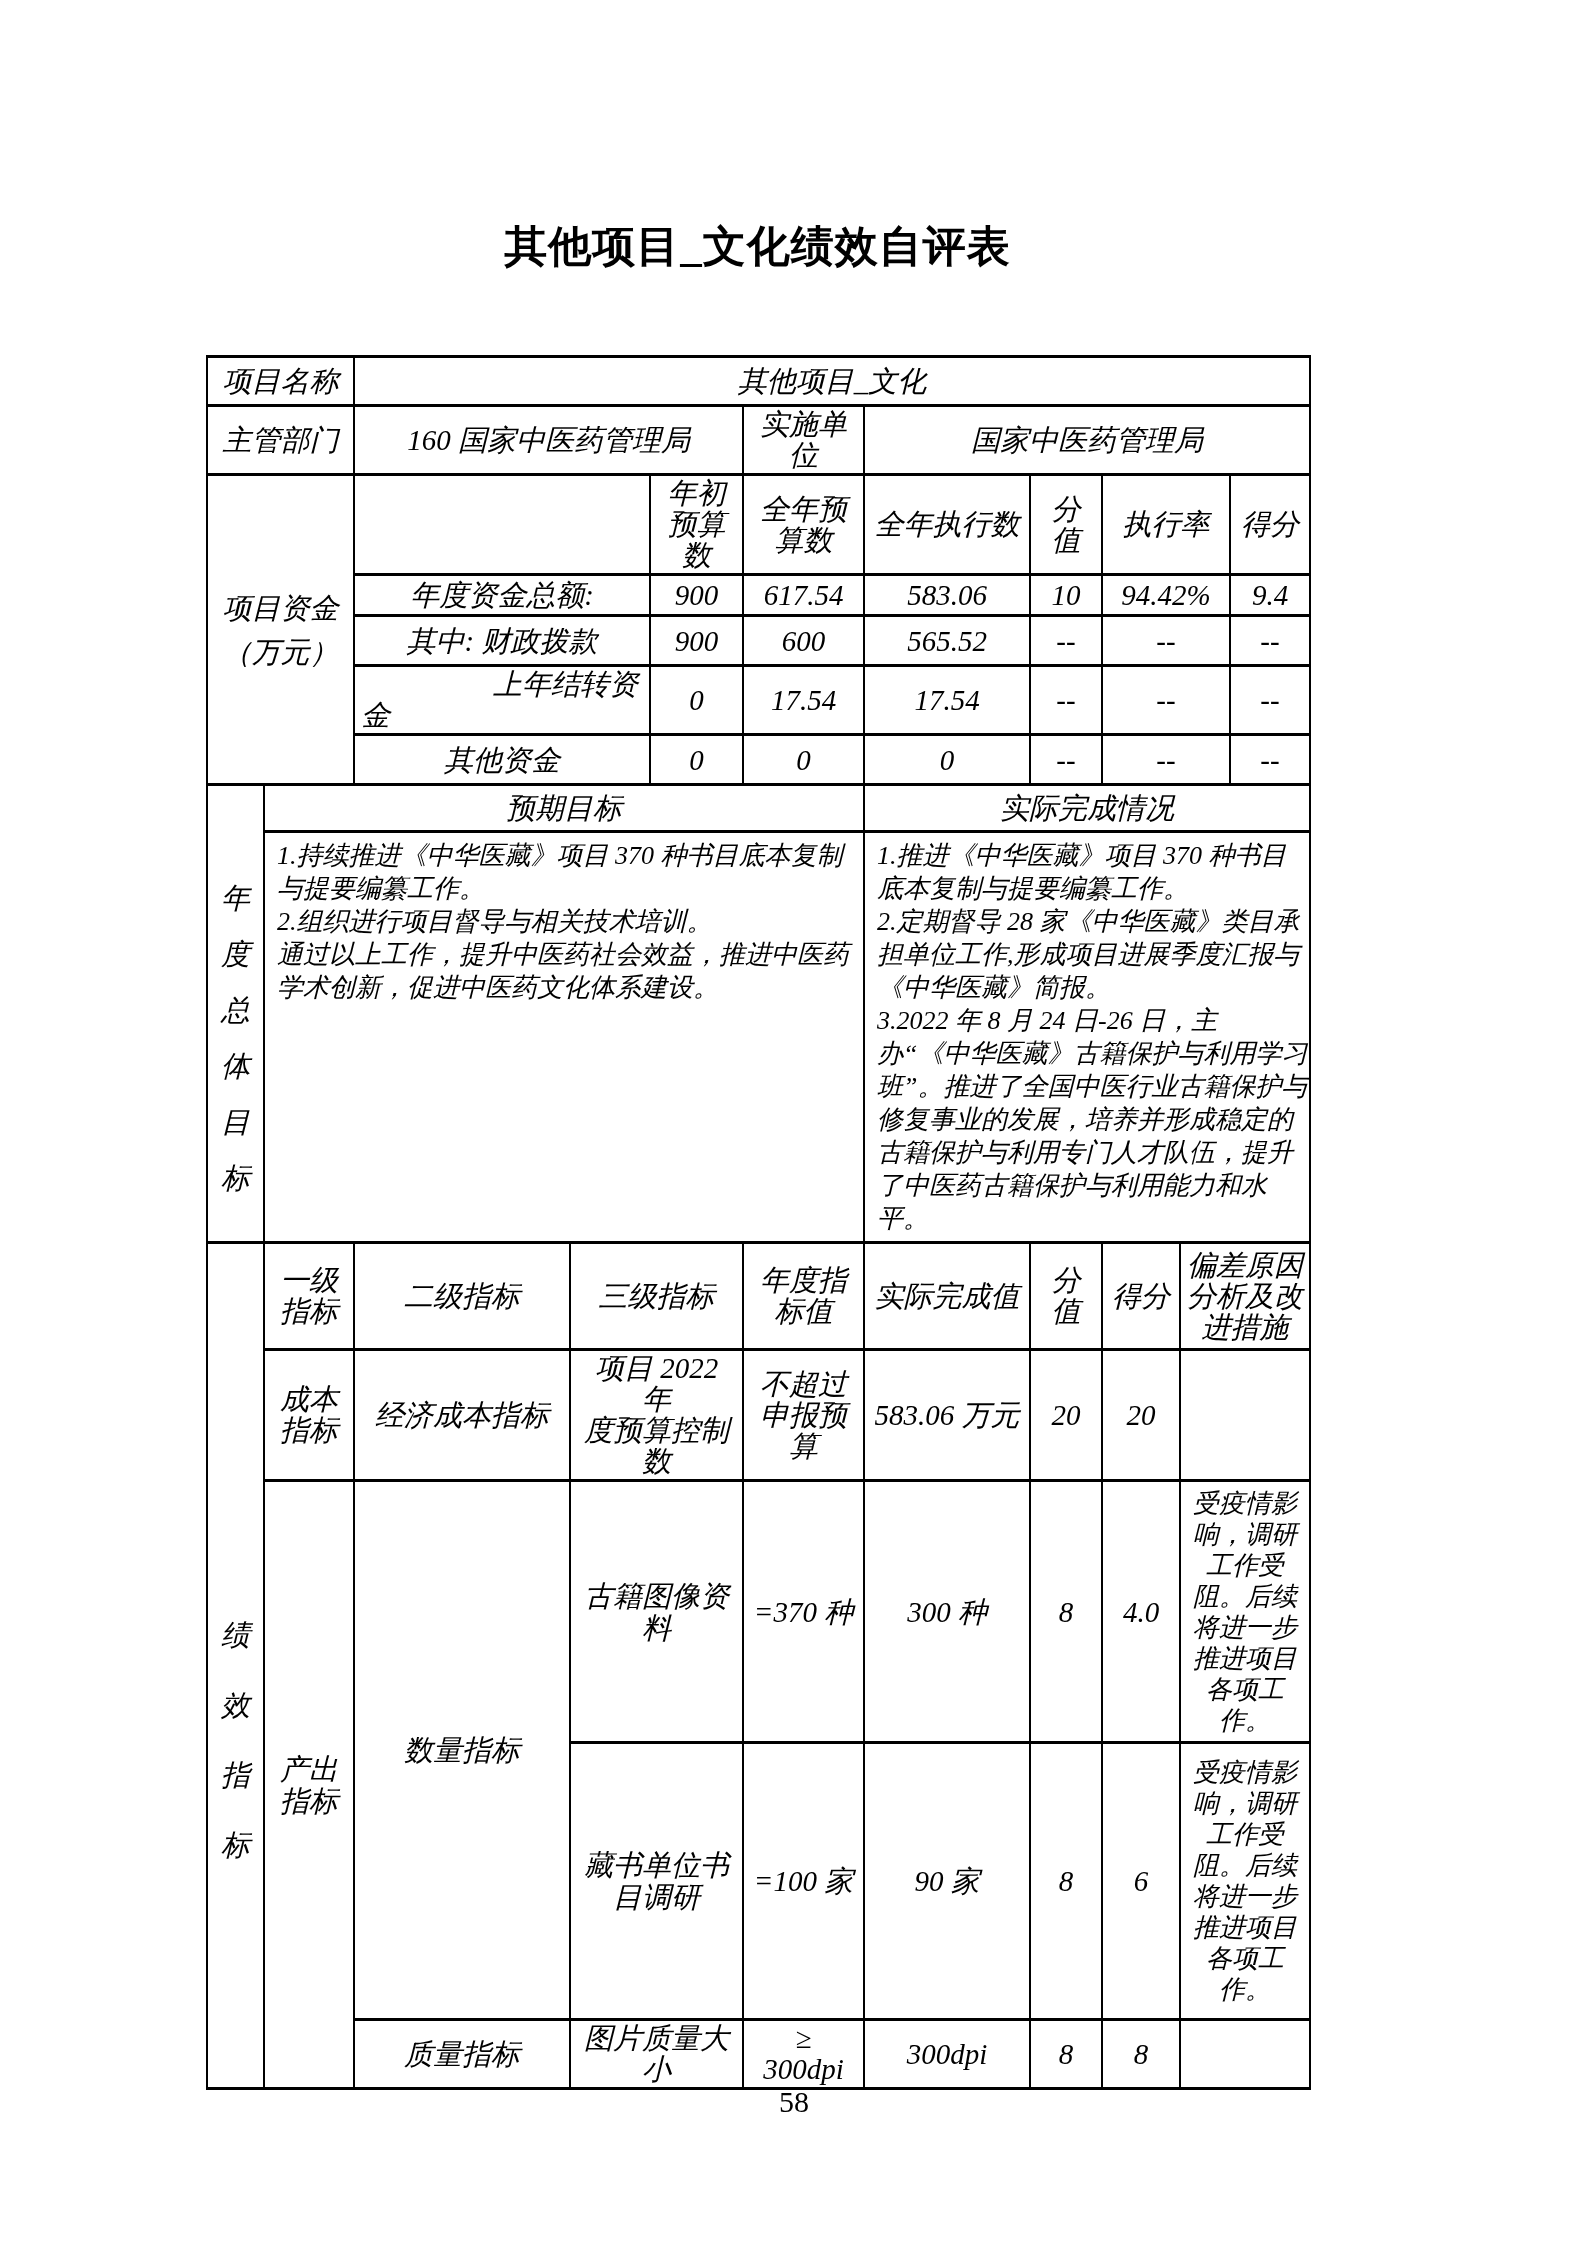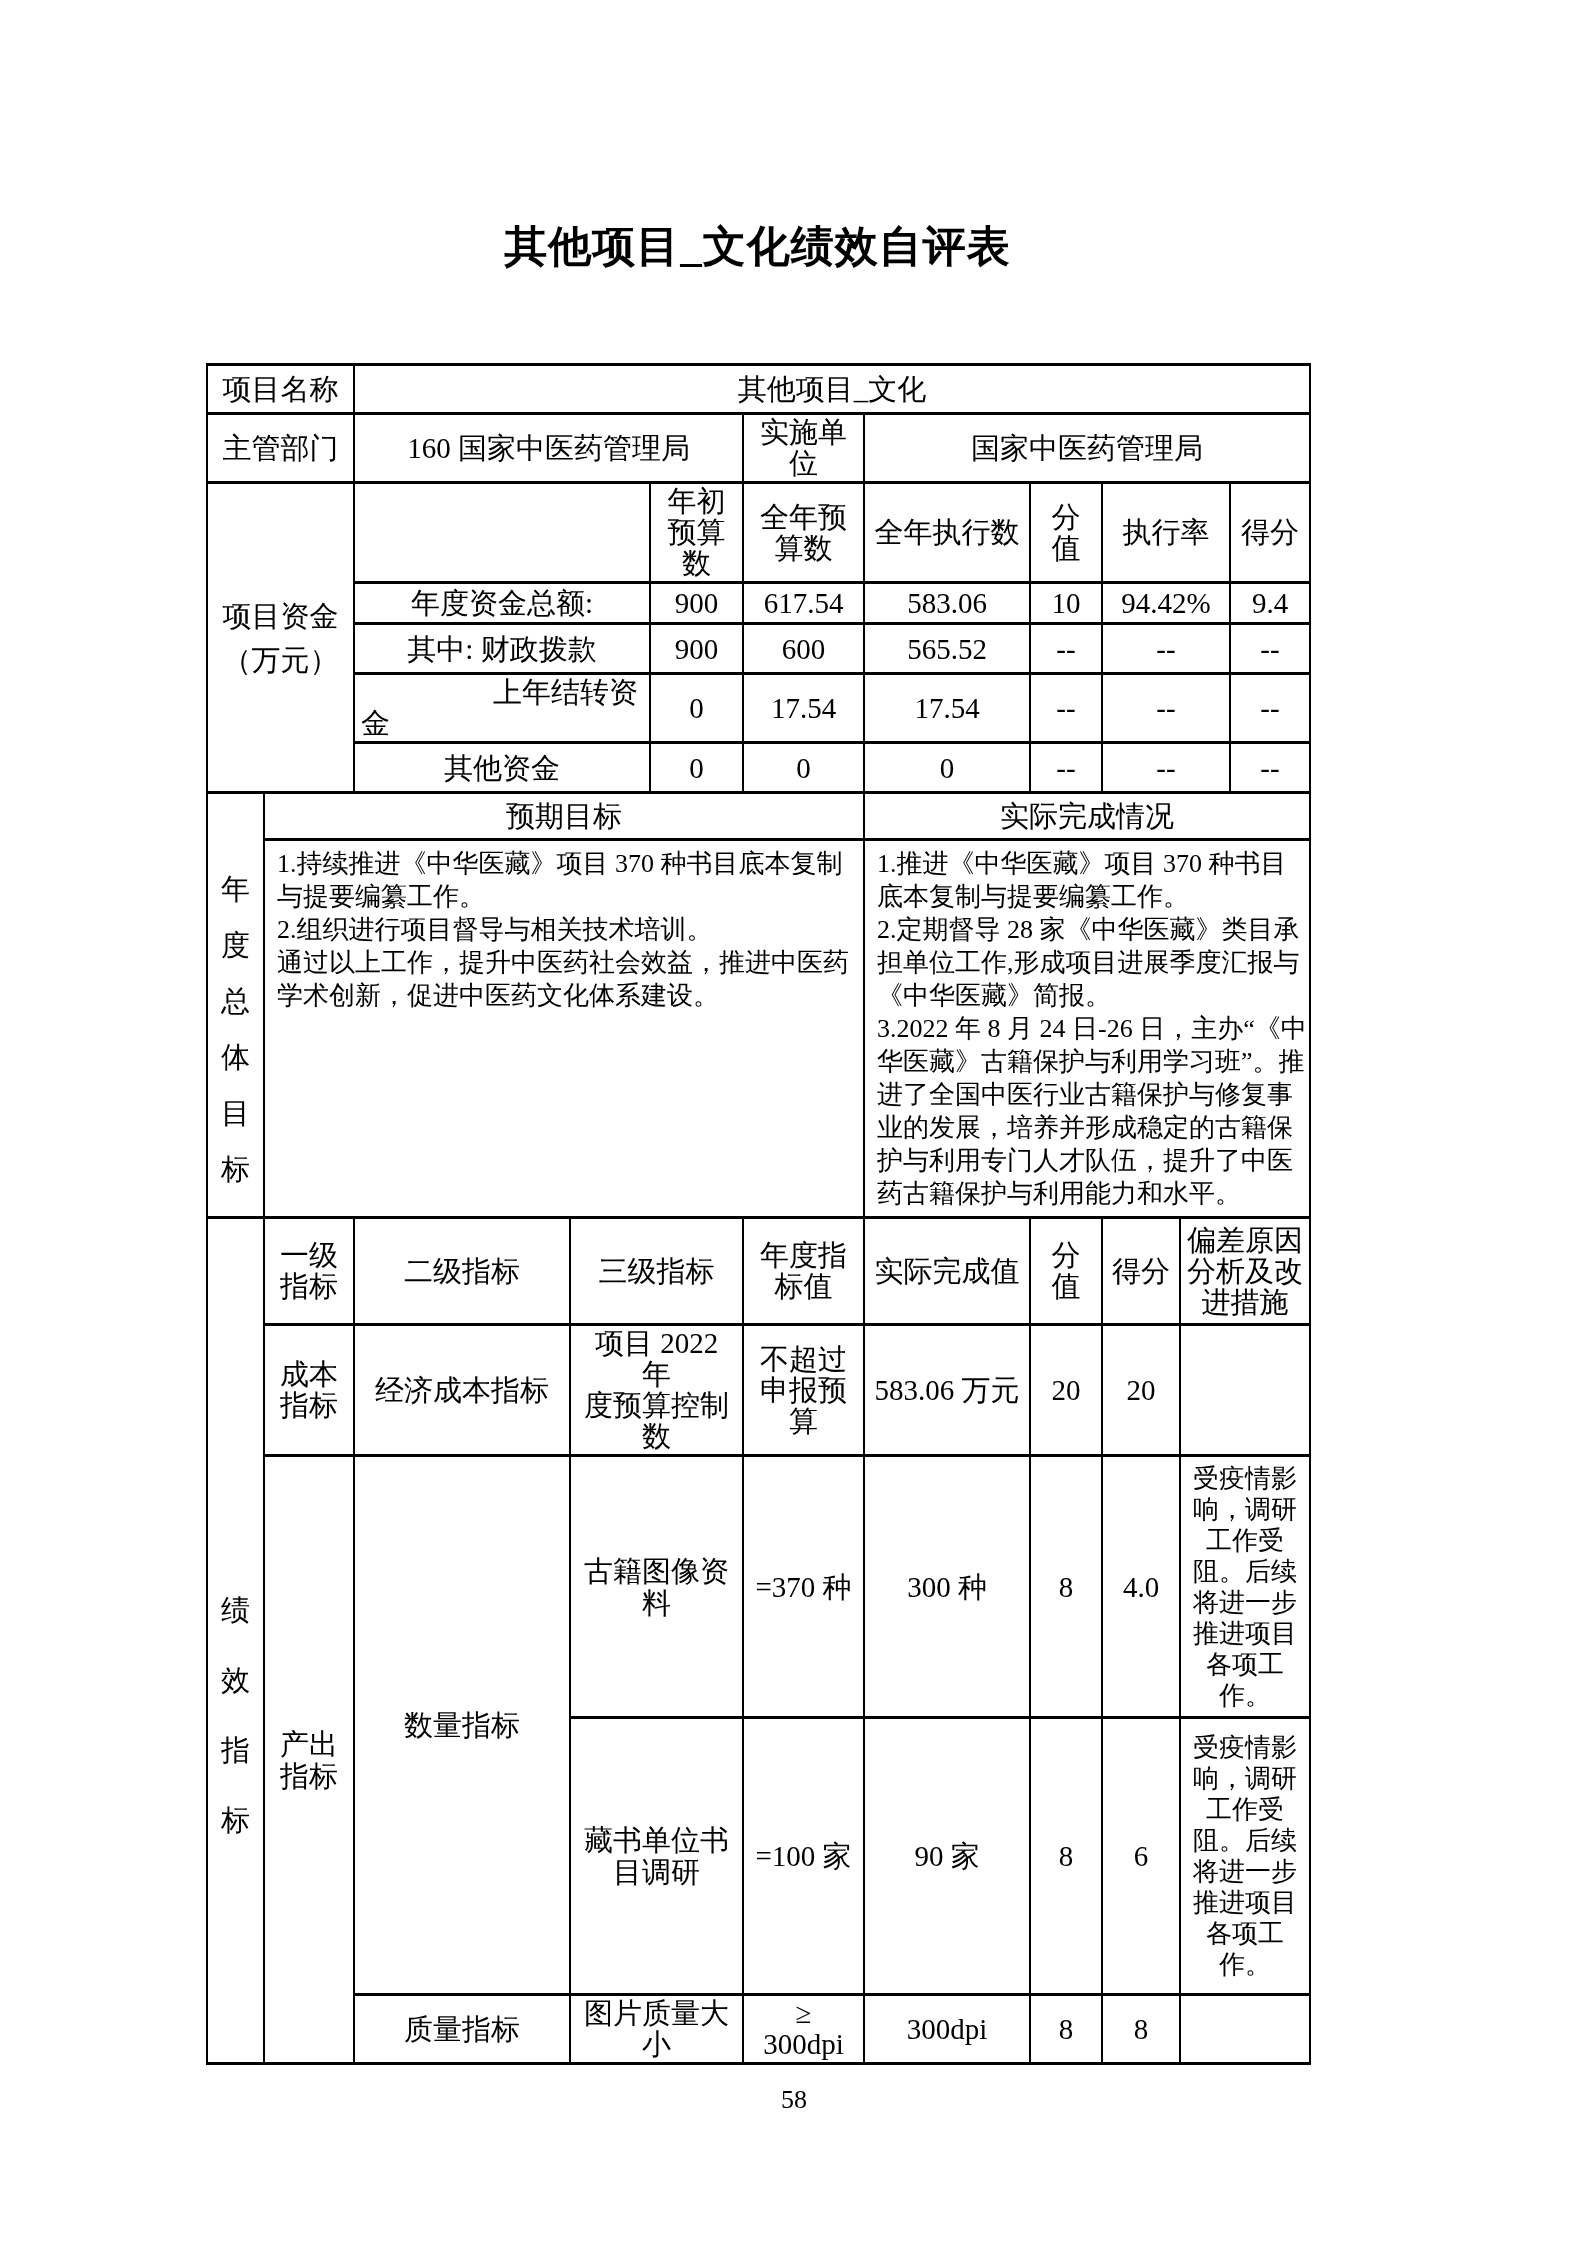--- a/index.html
+++ b/index.html
@@ -14,23 +14,24 @@
     position:absolute; left:206px; top:220px; width:1103px;
     text-align:center; font-size:43px; font-weight:bold; line-height:54px;
     letter-spacing:1px;
   }
   .subtitle {
     position:absolute; left:206px; top:284px; width:1103px;
     text-align:center; font-size:27px; line-height:34px;
   }
 
   table.main {
-    position:absolute; left:206px; top:363px;
+    position:absolute; left:206px; top:355px;
     width:1103px; border-collapse:collapse; table-layout:fixed;
     background:#fff;
+    font-style:italic;
   }
   td {
     border:2px solid #000;
     border-top-width:3px; border-bottom-width:3px;
     font-size:29px; line-height:32px;
     text-align:center; vertical-align:middle;
     padding:2px 6px; overflow:hidden;
   }
   .pre   { white-space:pre-line; }
   .left  { text-align:center; }
@@ -40,21 +41,21 @@
   }
   .dev   { font-size:26px; line-height:31px; padding:4px 1px; }
   .carry { text-align:left; text-indent:132px; line-height:31px; }
   .seclabel { white-space:pre-line; line-height:44px; }
   .vlabel-year { white-space:pre-line; line-height:56px; padding-top:50px; }
   .vlabel-perf { white-space:pre-line; line-height:70px; padding-top:150px; }
   .hdr { line-height:31px; }
 
   .page-number {
     position:absolute; left:0; top:2085px; width:1588px;
-    text-align:center; font-size:26px;
+    text-align:center; font-size:30px;
   }
 </style>
 </head>
 <body>
 
 <div class="sheet">
 
   <div class="title">其他项目_文化绩效自评表</div>
 
   <table class="main">

